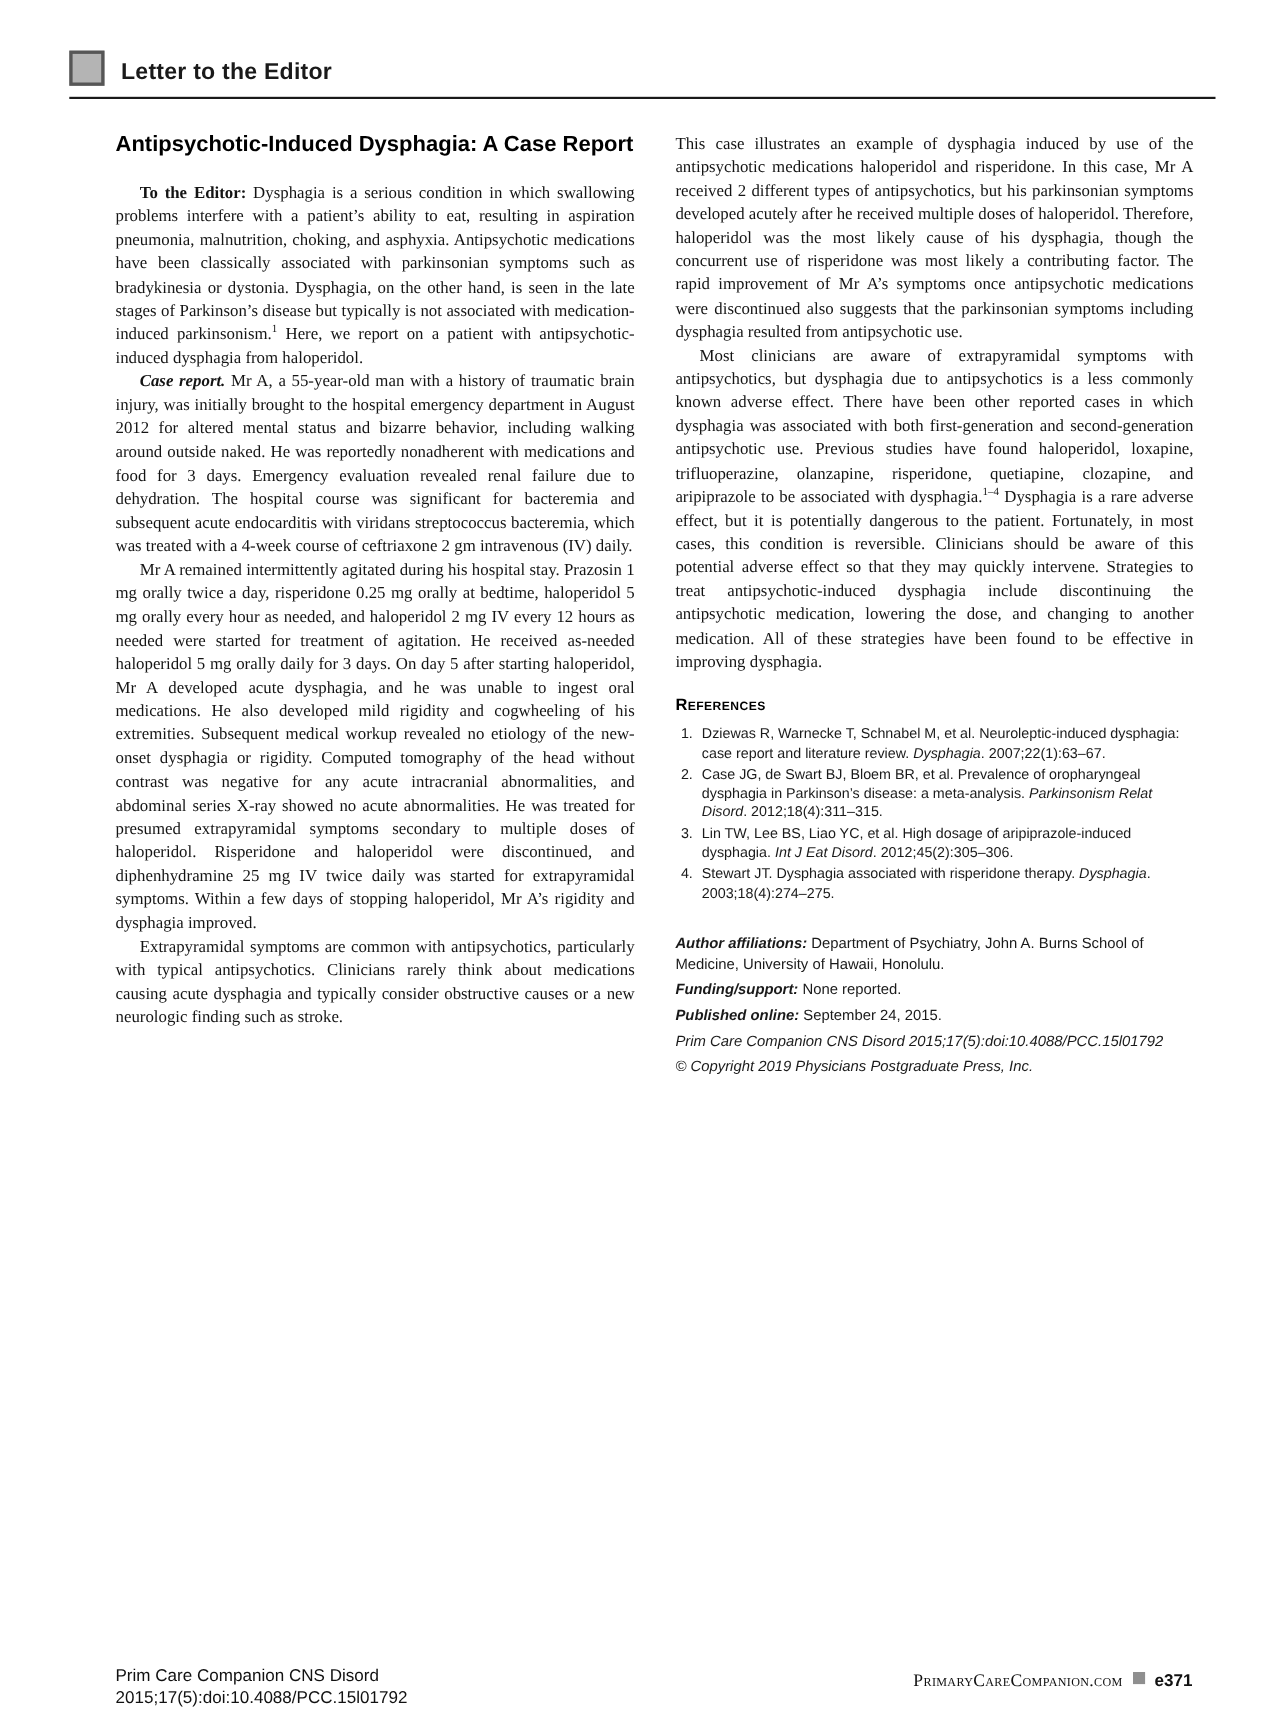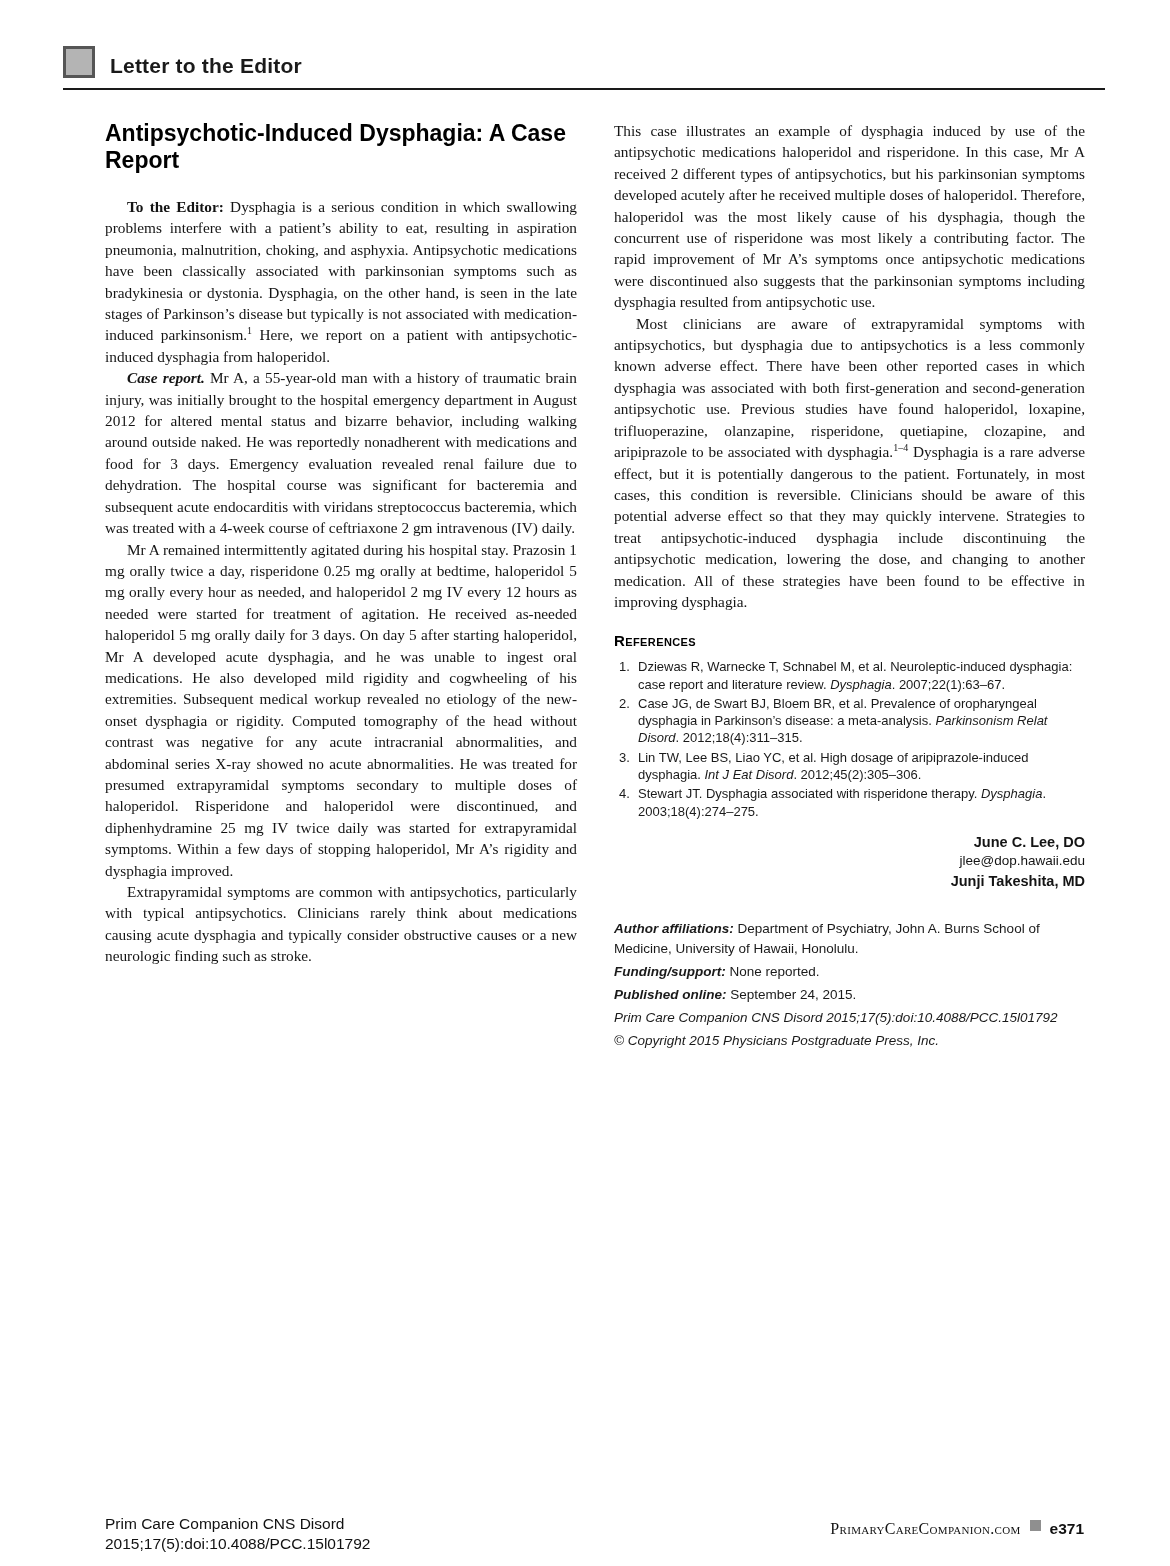--- a/index.html
+++ b/index.html
@@ -11,21 +11,21 @@
   .masthead{position:absolute;top:46px;left:63px;display:flex;align-items:flex-end;gap:15px;}
   .masthead-icon{width:26px;height:26px;background:#b4b4b4;border:3px solid #565656;}
   .masthead-label{font-family:"Liberation Sans",sans-serif;font-weight:700;font-size:21px;
                   color:#1a1a1a;letter-spacing:.2px;}
   .masthead-rule{position:absolute;top:88px;left:63px;width:1042px;height:2px;background:#1a1a1a;border:0;margin:0;}
 
   
   .columns{position:absolute;top:120px;left:105px;width:980px;display:flex;gap:37px;}
   .col{width:472px;}
   .col.right{width:471px;}
-  .article-title{font-family:"Liberation Sans",sans-serif;font-weight:700;font-size:23px;
+  .article-title{font-family:"Liberation Sans",sans-serif;font-weight:700;font-size:20px;
                  color:#000;margin:0 0 22px 0;}
   p.body{font-size:15.3px;line-height:1.4;text-align:justify;margin:0;}
   p.indent{text-indent:22px;}
   .mb{margin-bottom:15px;}
   .mt{margin-top:15px;}
   .lead-bold{font-weight:700;}
   .lead-bi{font-weight:700;font-style:italic;}
   sup{font-size:10px;line-height:0;}
 
   
@@ -99,32 +99,27 @@
         <div class="ref-item">
           <span class="ref-num">3.</span>
           <span>Lin TW, Lee BS, Liao YC, et al. High dosage of aripiprazole-induced dysphagia. </span><i class="ref-journal">Int J Eat Disord</i><span>. 2012;45(2):305–306.</span>
         </div>
         <div class="ref-item">
           <span class="ref-num">4.</span>
           <span>Stewart JT. Dysphagia associated with risperidone therapy. </span><i class="ref-journal">Dysphagia</i><span>. 2003;18(4):274–275.</span>
         </div>
       </div>
 
-      <div class="signature">
-        <div class="sig-name">June C. Lee, DO</div>
-        <div class="sig-email">jlee@dop.hawaii.edu</div>
-        <div class="sig-name">Junji Takeshita, MD</div>
-      </div>
 
       <div class="notes">
         <p class="note-line"><span class="note-lead">Author affiliations:</span><span> Department of Psychiatry, John A. Burns School of Medicine, University of Hawaii, Honolulu.</span></p>
         <p class="note-line"><span class="note-lead">Funding/support:</span><span> None reported.</span></p>
         <p class="note-line"><span class="note-lead">Published online:</span><span> September 24, 2015.</span></p>
         <p class="note-line note-italic">Prim Care Companion CNS Disord 2015;17(5):doi:10.4088/PCC.15l01792</p>
-        <p class="note-line note-italic">© Copyright 2015 Physicians Postgraduate Press, Inc.</p>
+        <p class="note-line note-italic">© Copyright 2019 Physicians Postgraduate Press, Inc.</p>
       </div>
 
     </section>
   </div>
 
   <div class="footer-left">
     <div>Prim Care Companion CNS Disord</div>
     <div>2015;17(5):doi:10.4088/PCC.15l01792</div>
   </div>
   <div class="footer-right">

